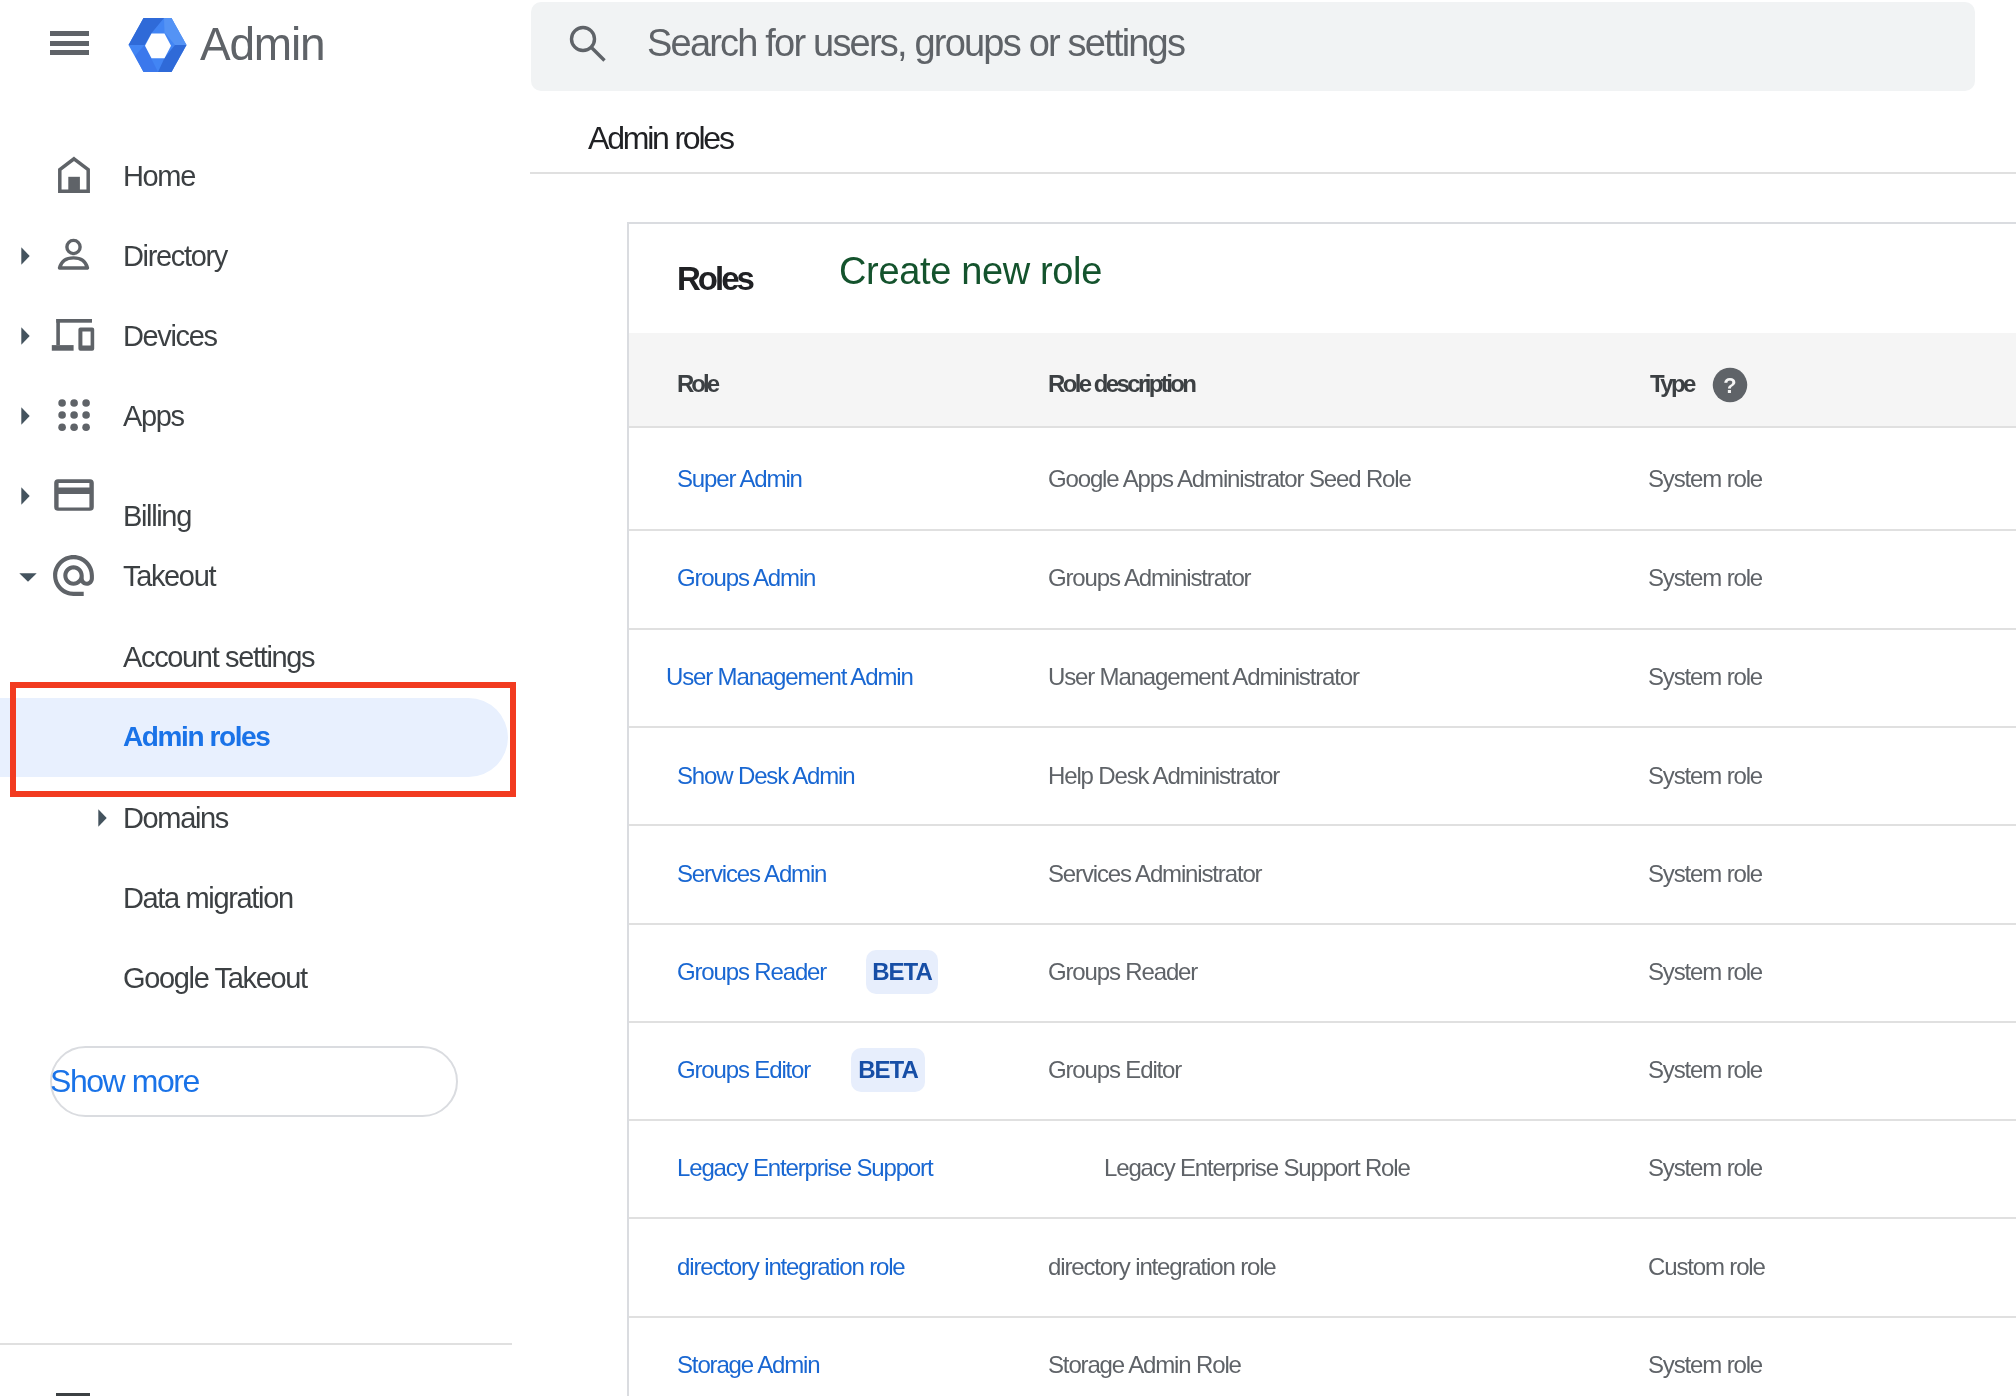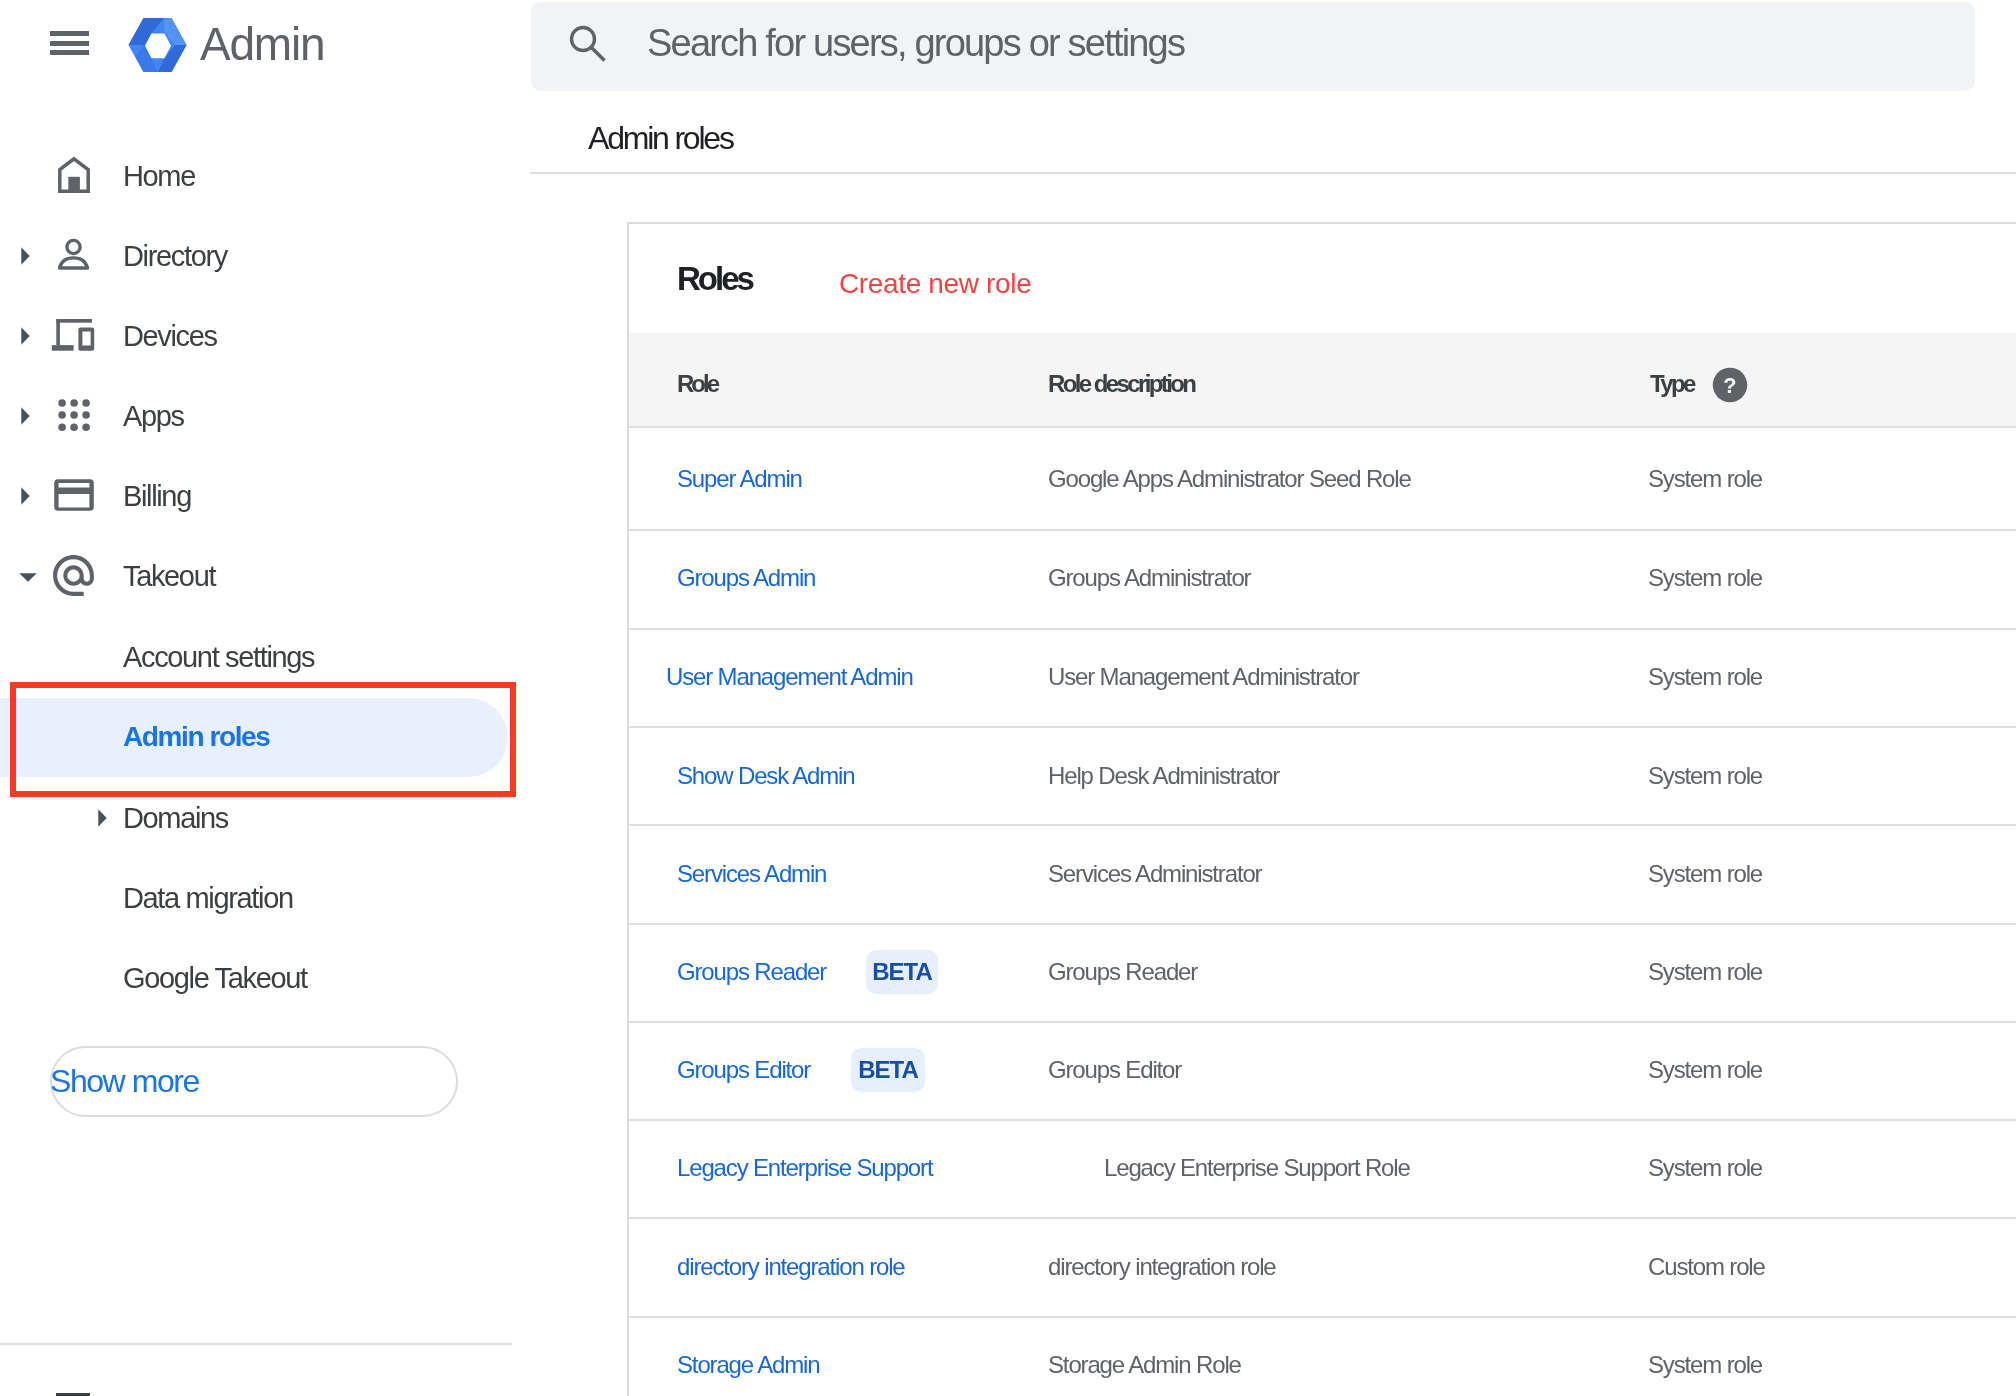--- a/index.html
+++ b/index.html
@@ -61,21 +61,21 @@
     <circle cx="18.1" cy="30.2" r="3.8" fill="#5f6368"></circle>
     <circle cx="30.1" cy="30.2" r="3.8" fill="#5f6368"></circle>
   </svg>
 <div class="a lbl" style="left:123px;top:376px">Apps</div>
 <svg class="a" style="left:20.5px;top:487px" width="9" height="18">
     <polygon points="0.3,0.3 8.7,9 0.3,17.7" fill="#44535e"></polygon>
   </svg>
 <svg class="a" style="left:54px;top:479px" width="40" height="32">
     <path fill="#5f6368" fill-rule="evenodd" d="M4 .2 h32 a3.8 3.8 0 0 1 3.8 3.8 v24 a3.8 3.8 0 0 1-3.8 3.8 h-32 a3.8 3.8 0 0 1-3.8-3.8 v-24 A3.8 3.8 0 0 1 4 .2 Z M4.6 4.1 v4.5 h30.8 v-4.5 Z M4.6 15 v13.4 h30.8 V15 Z"></path>
   </svg>
-<div class="a lbl" style="left:123px;top:456px">Billing</div>
+<div class="a lbl" style="left:123px;top:476px">Billing</div>
 <svg class="a" style="left:49.4px;top:550.5px" width="49" height="49" viewBox="0 0 24 24" fill="#5f6368">
     <path d="M12 2C6.48 2 2 6.48 2 12s4.48 10 10 10h5v-2h-5c-4.34 0-8-3.66-8-8s3.66-8 8-8 8 3.66 8 8v1.43c0 .79-.71 1.57-1.5 1.57s-1.5-.78-1.5-1.57V12c0-2.76-2.24-5-5-5s-5 2.24-5 5 2.24 5 5 5c1.38 0 2.64-.56 3.54-1.47.65.89 1.77 1.47 2.96 1.47 1.97 0 3.5-1.6 3.5-3.57V12c0-5.52-4.48-10-10-10zm0 13c-1.66 0-3-1.34-3-3s1.34-3 3-3 3 1.34 3 3-1.34 3-3 3z"></path>
   </svg>
 <div class="a lbl" style="left:123px;top:536px">Takeout</div>
 <svg class="a" style="left:18.5px;top:572.5px" width="18" height="9">
     <polygon points="0.3,0.3 17.7,0.3 9,8.7" fill="#44535e"></polygon>
   </svg>
 <div class="a" style="left:0;top:698px;width:508px;height:79px;background:#e8f0fe;border-radius:0 40px 40px 0"></div>
 <div class="a" style="left:10px;top:682px;width:506px;height:115px;border:6px solid #f23b20"></div>
 <div class="a lbl" style="left:123px;top:617px">Account settings</div>
@@ -93,21 +93,21 @@
 <div class="a" style="left:531px;top:2px;width:1444px;height:89px;background:#f1f3f4;border-radius:10px"></div>
 <svg class="a" style="left:566px;top:21px" width="44" height="44" viewBox="0 0 44 44" fill="none" stroke="#5f6368" stroke-width="3.4">
     <circle cx="17" cy="18" r="11.5"></circle>
     <line x1="25.7" y1="26.7" x2="38.5" y2="39.5"></line>
   </svg>
 <div class="a" style="left:647px;top:24px;font-size:38px;letter-spacing:-1.8px;color:#5f6368;line-height:38px">Search for users, groups or settings</div>
 <div class="a" style="left:588px;top:122px;font-size:32px;letter-spacing:-2.2px;color:#202124;line-height:32px">Admin roles</div>
 <div class="a div" style="left:530px;top:172px;width:1486px"></div>
 <div class="a" style="left:627px;top:222px;width:1389px;height:1174px;border-top:2px solid #dadce0;border-left:2px solid #dadce0"></div>
 <div class="a" style="left:677px;top:262px;font-size:33px;font-weight:bold;letter-spacing:-3.0px;color:#202124;line-height:33px">Roles</div>
-<div class="a" style="left:839px;top:269px;font-size:28px;letter-spacing:-0.35px;color:#ef4444;line-height:30px">Create new role</div>
+<div class="a" style="left:839px;top:256px;font-size:38px;letter-spacing:-0.35px;color:#14532d;line-height:30px">Create new role</div>
 <div class="a" style="left:629px;top:333px;width:1387px;height:95px;background:#f5f5f5;border-bottom:2px solid #e0e0e0"></div>
 <div class="a cell" style="left:677px;top:370px;font-weight:bold;color:#3c4043;letter-spacing:-3px">Role</div>
 <div class="a cell" style="left:1048px;top:370px;font-weight:bold;color:#3c4043;letter-spacing:-2.6px">Role description</div>
 <div class="a cell" style="left:1650px;top:370px;font-weight:bold;color:#3c4043;letter-spacing:-2.6px">Type</div>
 <svg class="a" style="left:1712px;top:367px" width="36" height="36" viewBox="0 0 24 24" fill="#5f6368">
     <circle cx="12" cy="12" r="11.5"></circle>
     <text x="12" y="17.3" text-anchor="middle" font-size="14.5" font-weight="bold" fill="#f5f5f5" font-family="Liberation Sans">?</text>
   </svg>
 <div class="a cell link" style="left:677px;top:465px">Super Admin</div>
 <div class="a cell gray" style="left:1048px;top:465px">Google Apps Administrator Seed Role</div>

